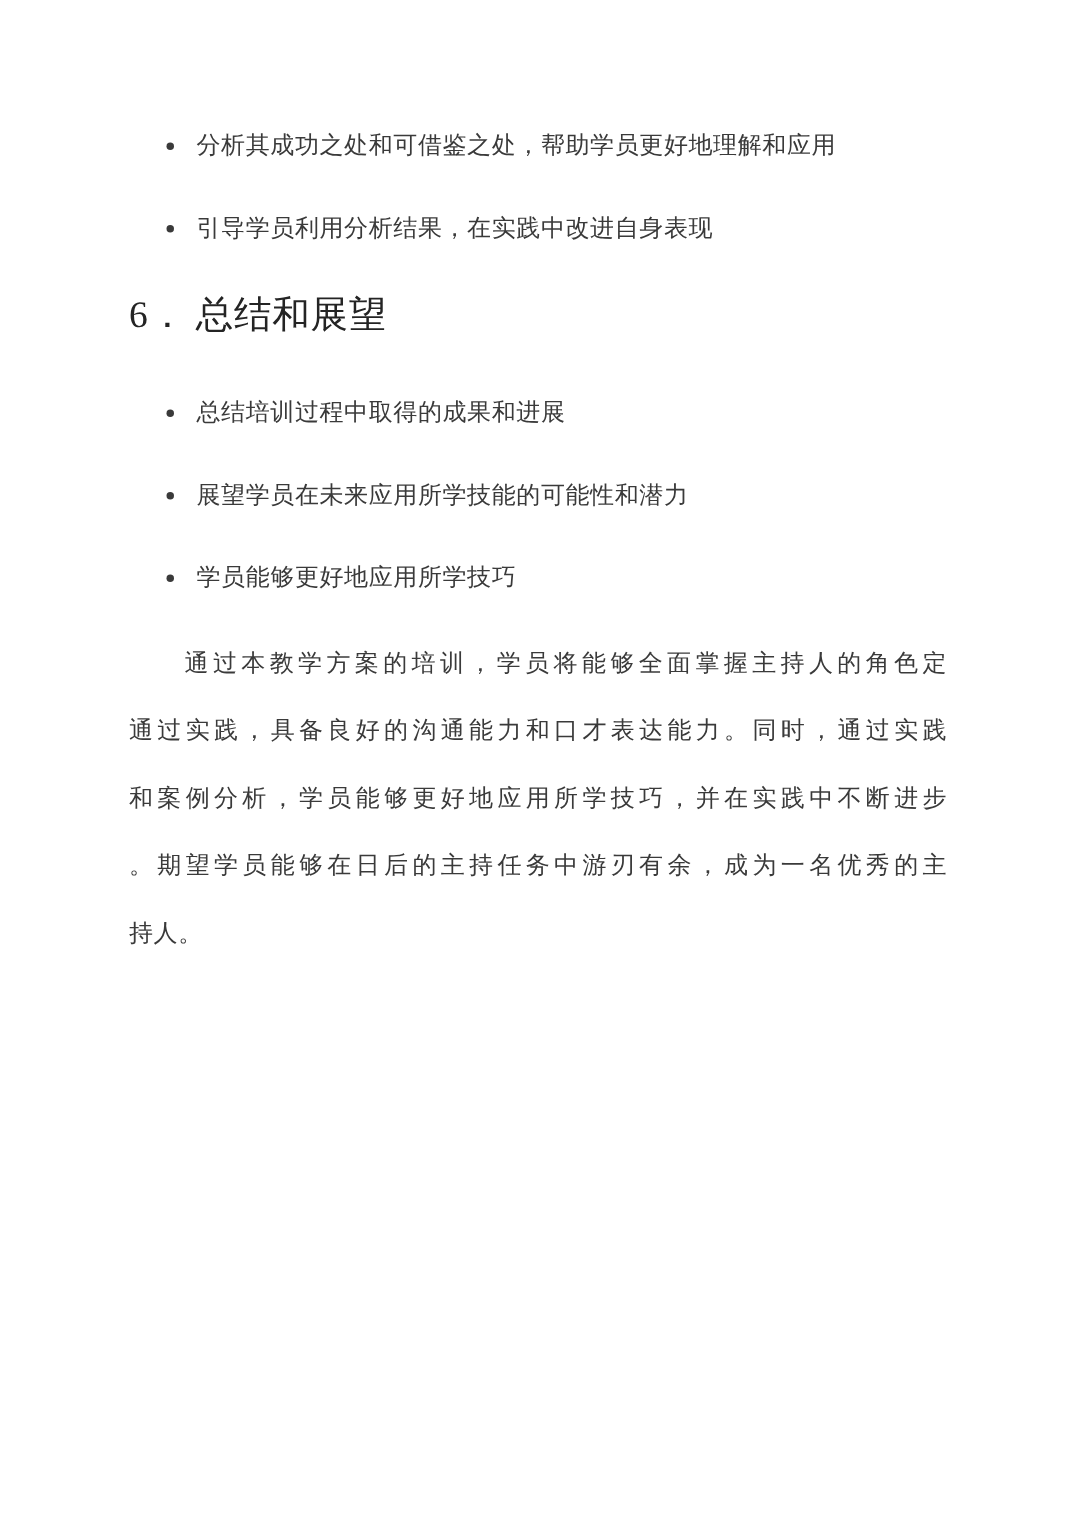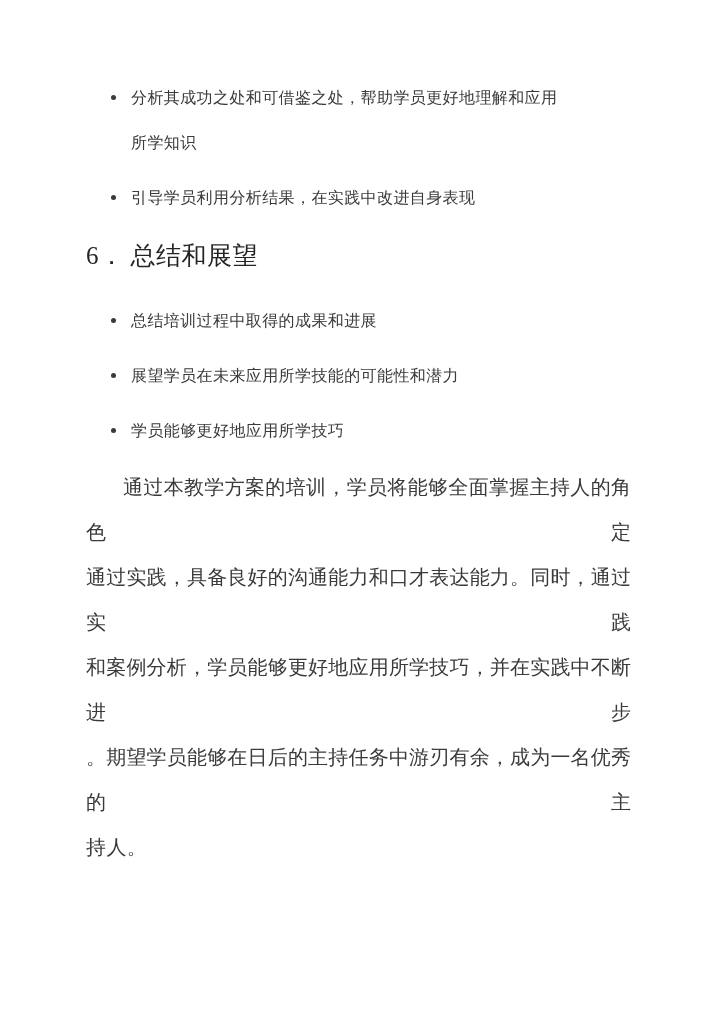--- a/index.html
+++ b/index.html
@@ -52,21 +52,21 @@
     color: #242424;
     letter-spacing: 0.5px;
   }
   .section-heading .heading-number {
     margin-right: 6px;
   }
   .closing-paragraph {
     margin-top: 12px;
   }
   .para-line {
-    font-size: 20px;
+    font-size: 16px;
     line-height: 45px;
     text-align: justify;
     text-align-last: justify;
     text-justify: inter-character;
     width: 545px;
   }
   .para-line.first {
     text-indent: 37px;
   }
   .para-line.last {
@@ -77,21 +77,20 @@
 </style>
 </head>
 <body>
 
 <div class="page">
   <div class="content">
 
     <div class="bullet-item">
       <span class="bullet-dot"></span>
       <div class="line">分析其成功之处和可借鉴之处，帮助学员更好地理解和应用</div>
-      <div class="line">所学知识</div>
     </div>
 
     <div class="bullet-item">
       <span class="bullet-dot"></span>
       <div class="line">引导学员利用分析结果，在实践中改进自身表现</div>
     </div>
 
     <div class="section-heading">
       <span class="heading-number">6．</span><span>总结和展望</span>
     </div>

